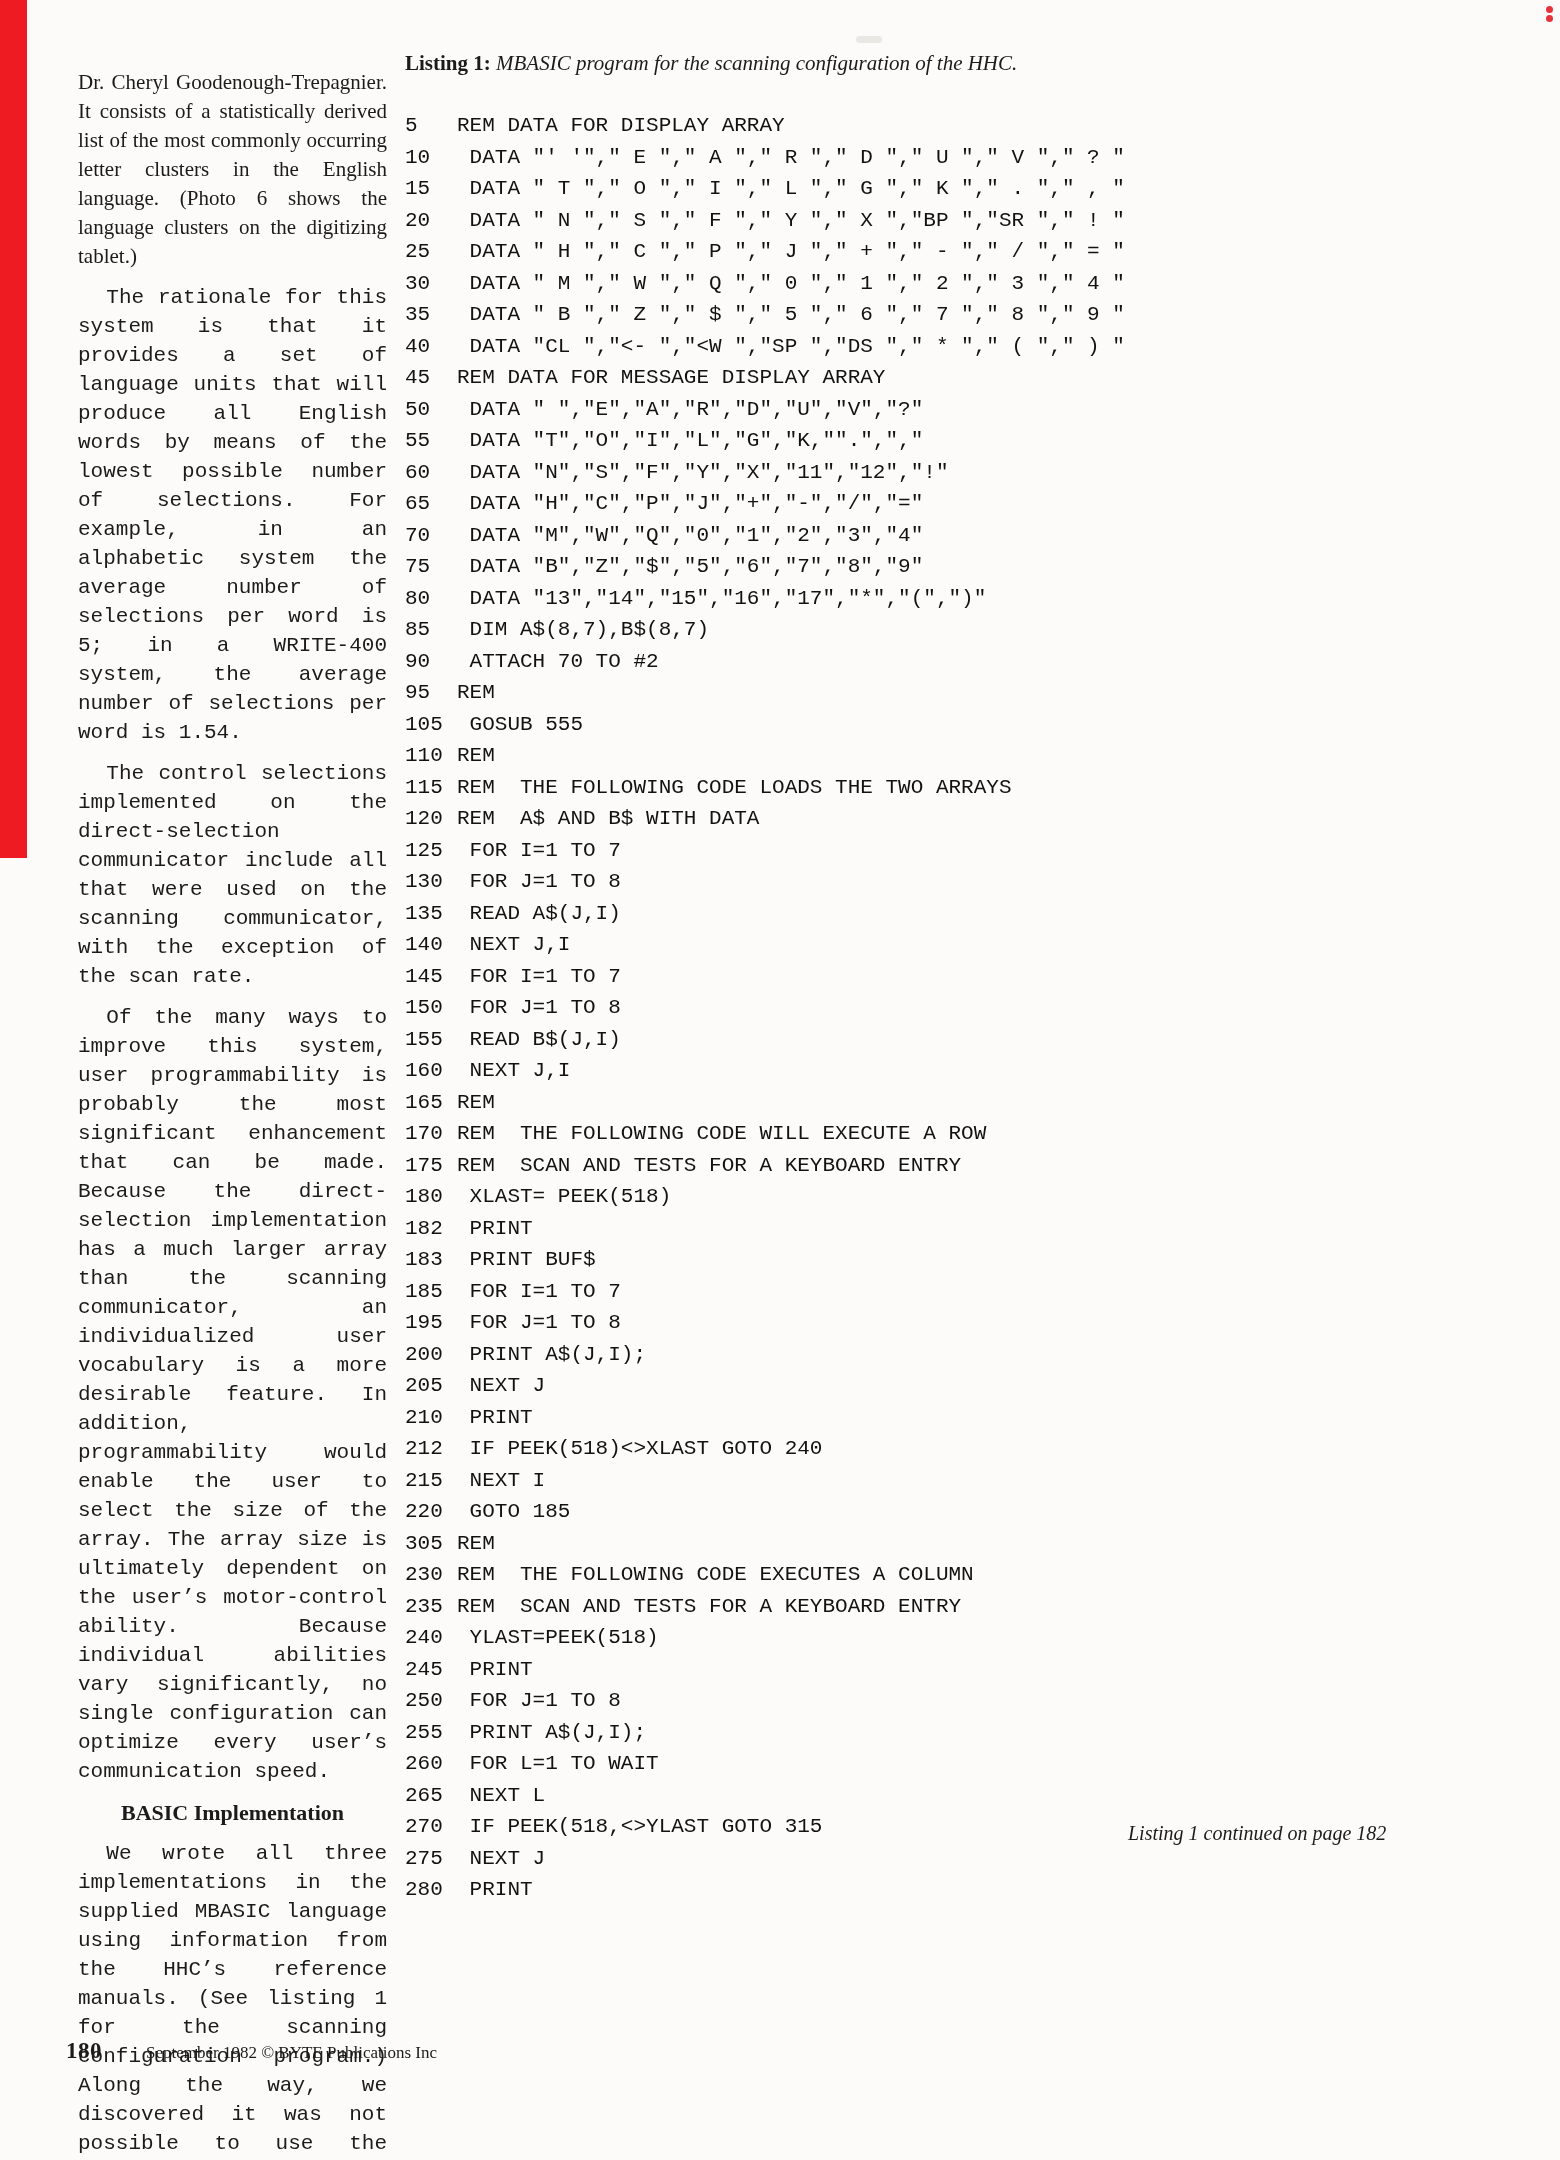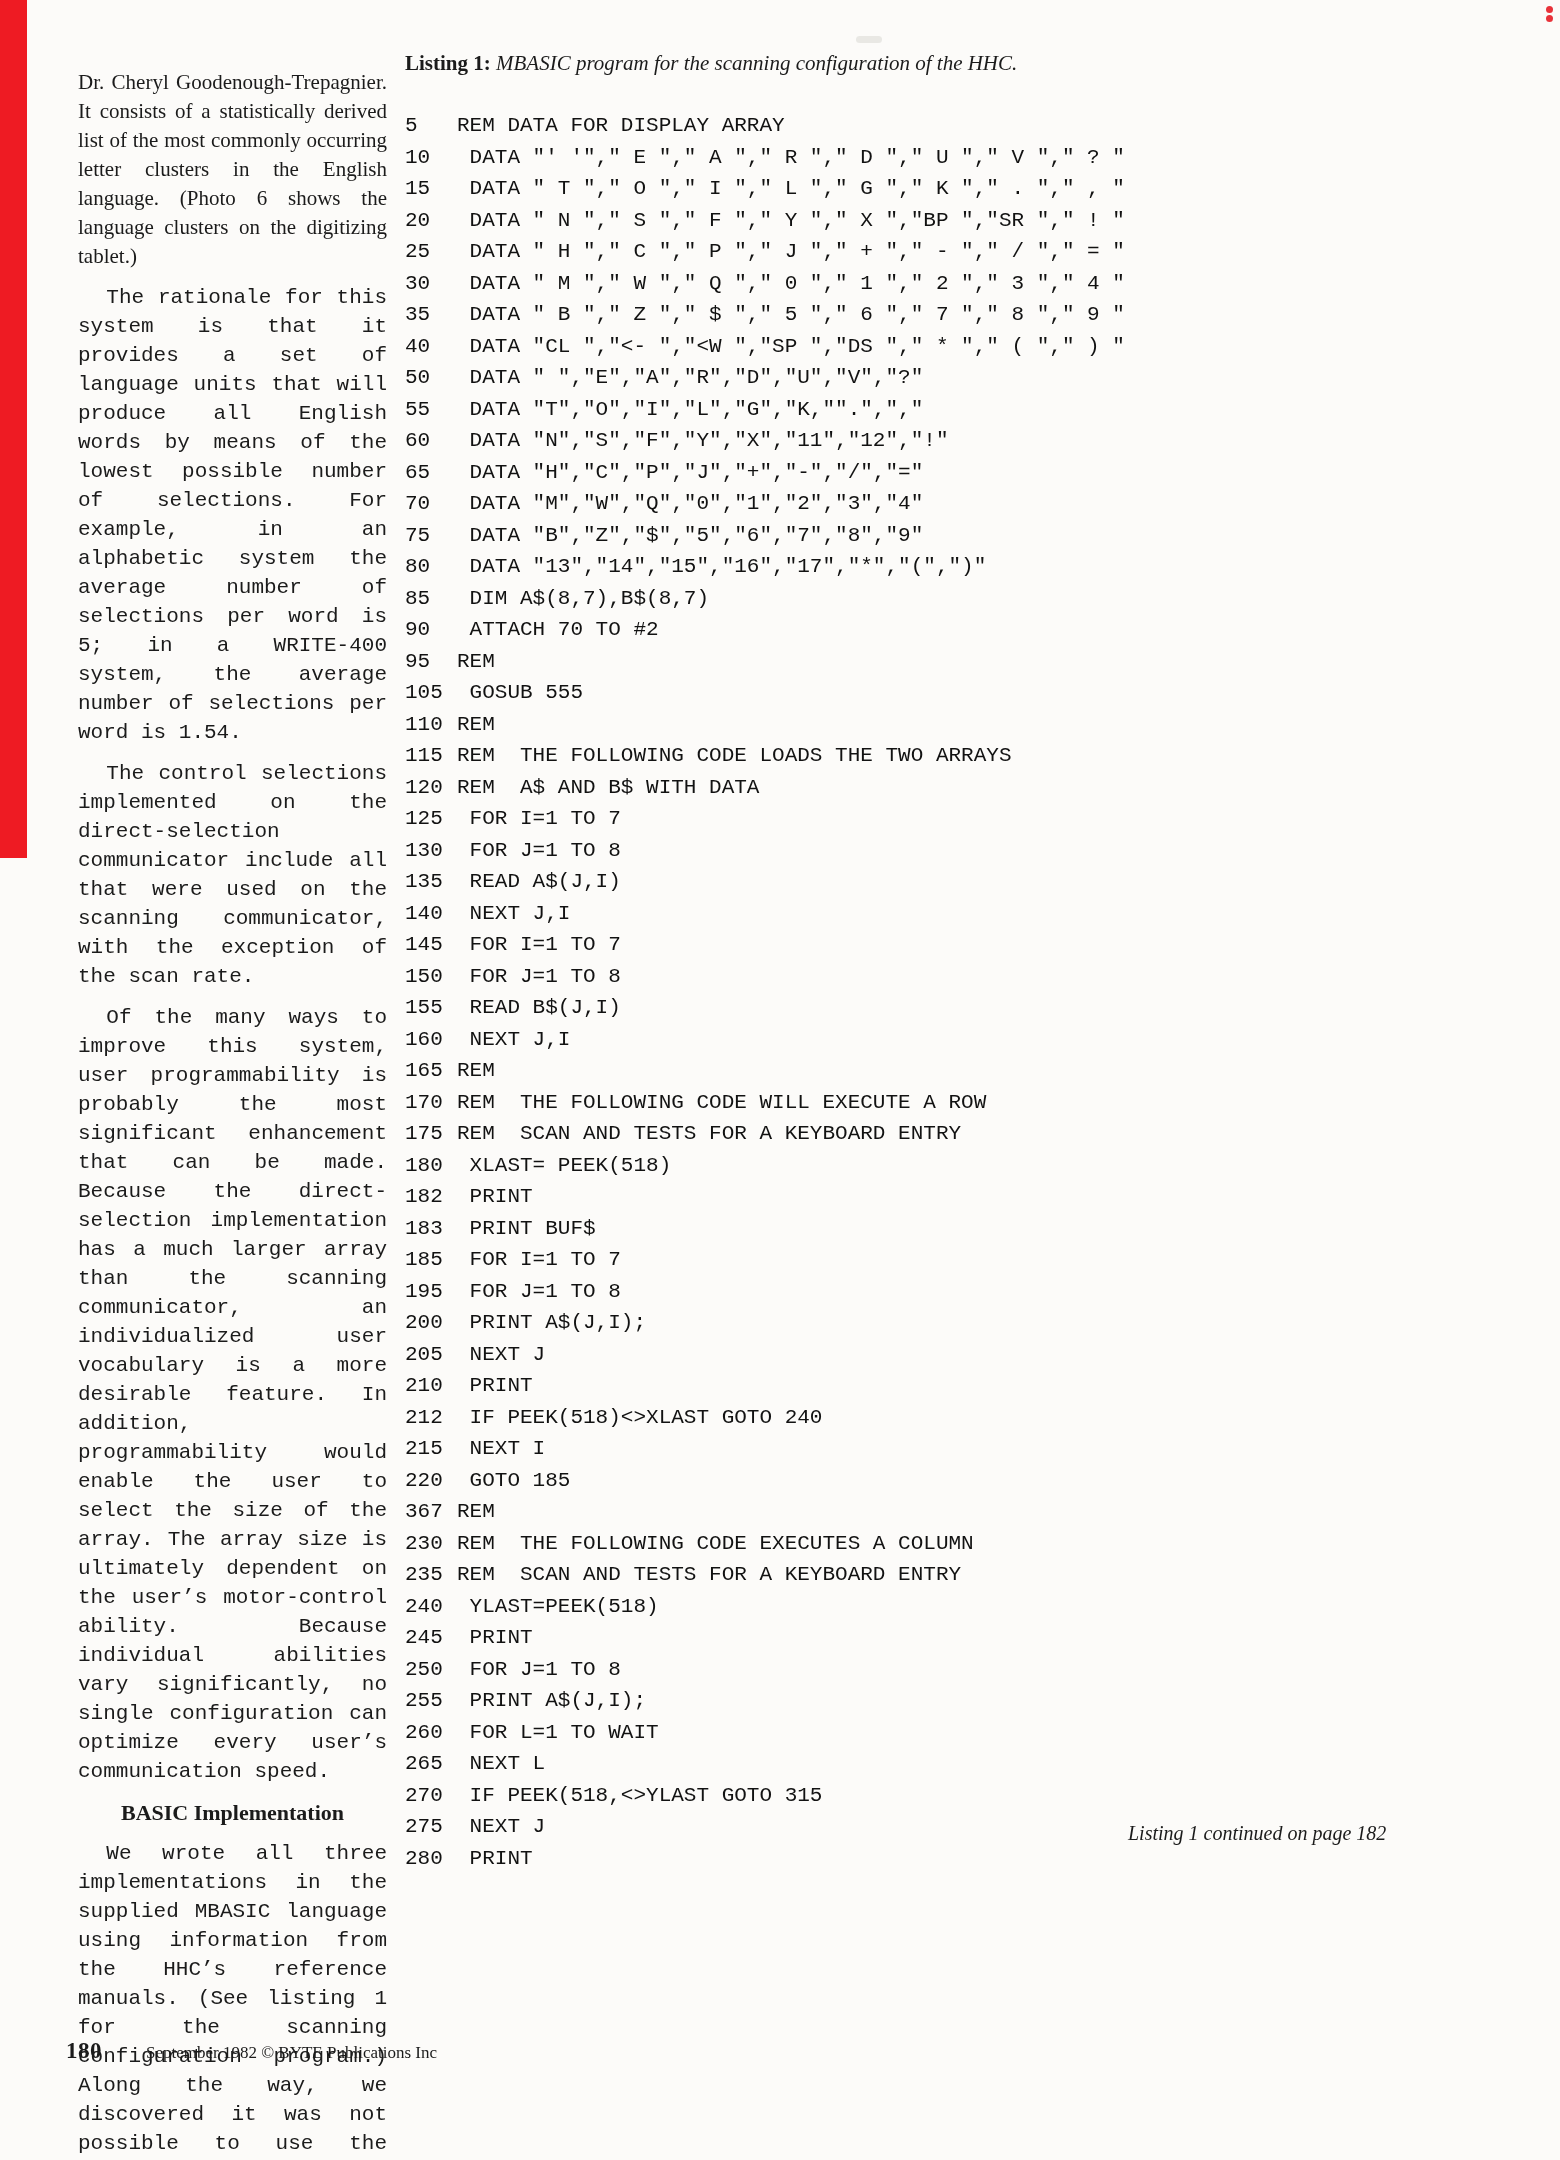--- a/index.html
+++ b/index.html
@@ -93,20 +93,21 @@
   </div>
   <div class="code">
       <div class="cline"><span class="lnum">5</span><span class="lcode">REM DATA FOR DISPLAY ARRAY</span></div>
       <div class="cline"><span class="lnum">10</span><span class="lcode"> DATA "' '"," E "," A "," R "," D "," U "," V "," ? "</span></div>
       <div class="cline"><span class="lnum">15</span><span class="lcode"> DATA " T "," O "," I "," L "," G "," K "," . "," , "</span></div>
       <div class="cline"><span class="lnum">20</span><span class="lcode"> DATA " N "," S "," F "," Y "," X ","BP ","SR "," ! "</span></div>
       <div class="cline"><span class="lnum">25</span><span class="lcode"> DATA " H "," C "," P "," J "," + "," - "," / "," = "</span></div>
       <div class="cline"><span class="lnum">30</span><span class="lcode"> DATA " M "," W "," Q "," 0 "," 1 "," 2 "," 3 "," 4 "</span></div>
       <div class="cline"><span class="lnum">35</span><span class="lcode"> DATA " B "," Z "," $ "," 5 "," 6 "," 7 "," 8 "," 9 "</span></div>
       <div class="cline"><span class="lnum">40</span><span class="lcode"> DATA "CL ","&lt;- ","&lt;W ","SP ","DS "," * "," ( "," ) "</span></div>
+      <div class="cline"><span class="lnum">45</span><span class="lcode">REM DATA FOR MESSAGE DISPLAY ARRAY</span></div>
       <div class="cline"><span class="lnum">50</span><span class="lcode"> DATA " ","E","A","R","D","U","V","?"</span></div>
       <div class="cline"><span class="lnum">55</span><span class="lcode"> DATA "T","O","I","L","G","K,"".",","</span></div>
       <div class="cline"><span class="lnum">60</span><span class="lcode"> DATA "N","S","F","Y","X","11","12","!"</span></div>
       <div class="cline"><span class="lnum">65</span><span class="lcode"> DATA "H","C","P","J","+","-","/","="</span></div>
       <div class="cline"><span class="lnum">70</span><span class="lcode"> DATA "M","W","Q","0","1","2","3","4"</span></div>
       <div class="cline"><span class="lnum">75</span><span class="lcode"> DATA "B","Z","$","5","6","7","8","9"</span></div>
       <div class="cline"><span class="lnum">80</span><span class="lcode"> DATA "13","14","15","16","17","*","(",")"</span></div>
       <div class="cline"><span class="lnum">85</span><span class="lcode"> DIM A$(8,7),B$(8,7)</span></div>
       <div class="cline"><span class="lnum">90</span><span class="lcode"> ATTACH 70 TO #2</span></div>
       <div class="cline"><span class="lnum">95</span><span class="lcode">REM</span></div>
@@ -129,21 +130,21 @@
       <div class="cline"><span class="lnum">182</span><span class="lcode"> PRINT</span></div>
       <div class="cline"><span class="lnum">183</span><span class="lcode"> PRINT BUF$</span></div>
       <div class="cline"><span class="lnum">185</span><span class="lcode"> FOR I=1 TO 7</span></div>
       <div class="cline"><span class="lnum">195</span><span class="lcode"> FOR J=1 TO 8</span></div>
       <div class="cline"><span class="lnum">200</span><span class="lcode"> PRINT A$(J,I);</span></div>
       <div class="cline"><span class="lnum">205</span><span class="lcode"> NEXT J</span></div>
       <div class="cline"><span class="lnum">210</span><span class="lcode"> PRINT</span></div>
       <div class="cline"><span class="lnum">212</span><span class="lcode"> IF PEEK(518)&lt;&gt;XLAST GOTO 240</span></div>
       <div class="cline"><span class="lnum">215</span><span class="lcode"> NEXT I</span></div>
       <div class="cline"><span class="lnum">220</span><span class="lcode"> GOTO 185</span></div>
-      <div class="cline"><span class="lnum">367</span><span class="lcode">REM</span></div>
+      <div class="cline"><span class="lnum">305</span><span class="lcode">REM</span></div>
       <div class="cline"><span class="lnum">230</span><span class="lcode">REM  THE FOLLOWING CODE EXECUTES A COLUMN</span></div>
       <div class="cline"><span class="lnum">235</span><span class="lcode">REM  SCAN AND TESTS FOR A KEYBOARD ENTRY</span></div>
       <div class="cline"><span class="lnum">240</span><span class="lcode"> YLAST=PEEK(518)</span></div>
       <div class="cline"><span class="lnum">245</span><span class="lcode"> PRINT</span></div>
       <div class="cline"><span class="lnum">250</span><span class="lcode"> FOR J=1 TO 8</span></div>
       <div class="cline"><span class="lnum">255</span><span class="lcode"> PRINT A$(J,I);</span></div>
       <div class="cline"><span class="lnum">260</span><span class="lcode"> FOR L=1 TO WAIT</span></div>
       <div class="cline"><span class="lnum">265</span><span class="lcode"> NEXT L</span></div>
       <div class="cline"><span class="lnum">270</span><span class="lcode"> IF PEEK(518,&lt;&gt;YLAST GOTO 315</span></div>
       <div class="cline"><span class="lnum">275</span><span class="lcode"> NEXT J</span></div>

